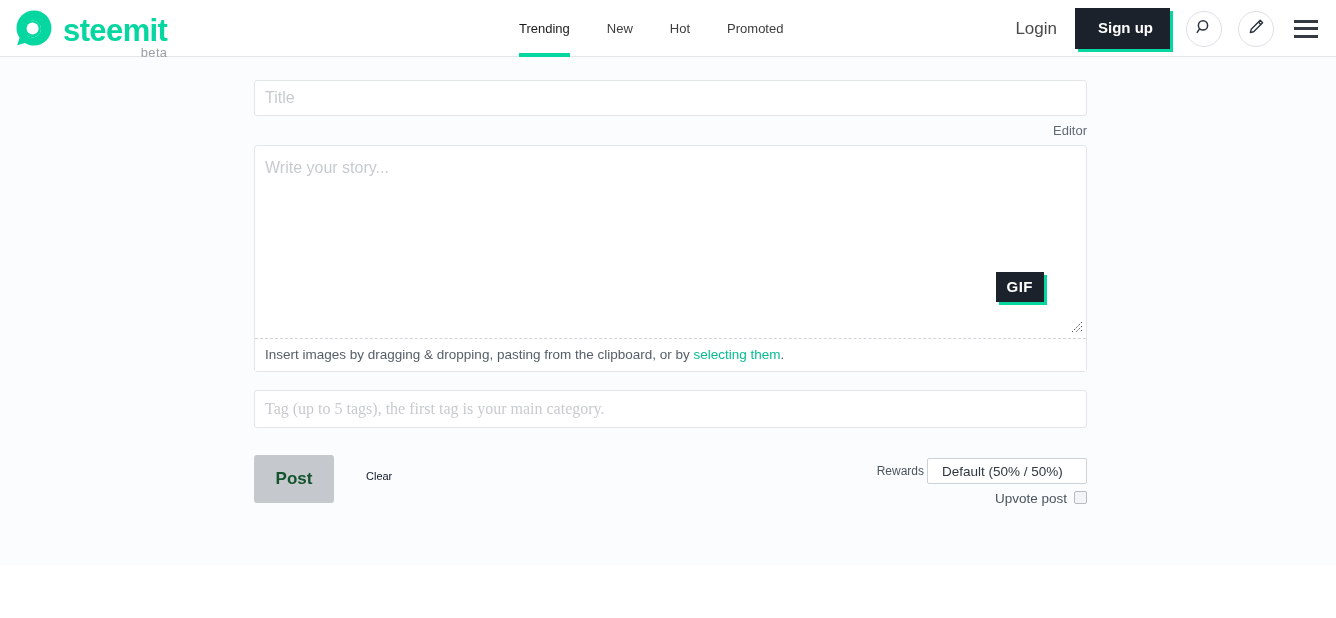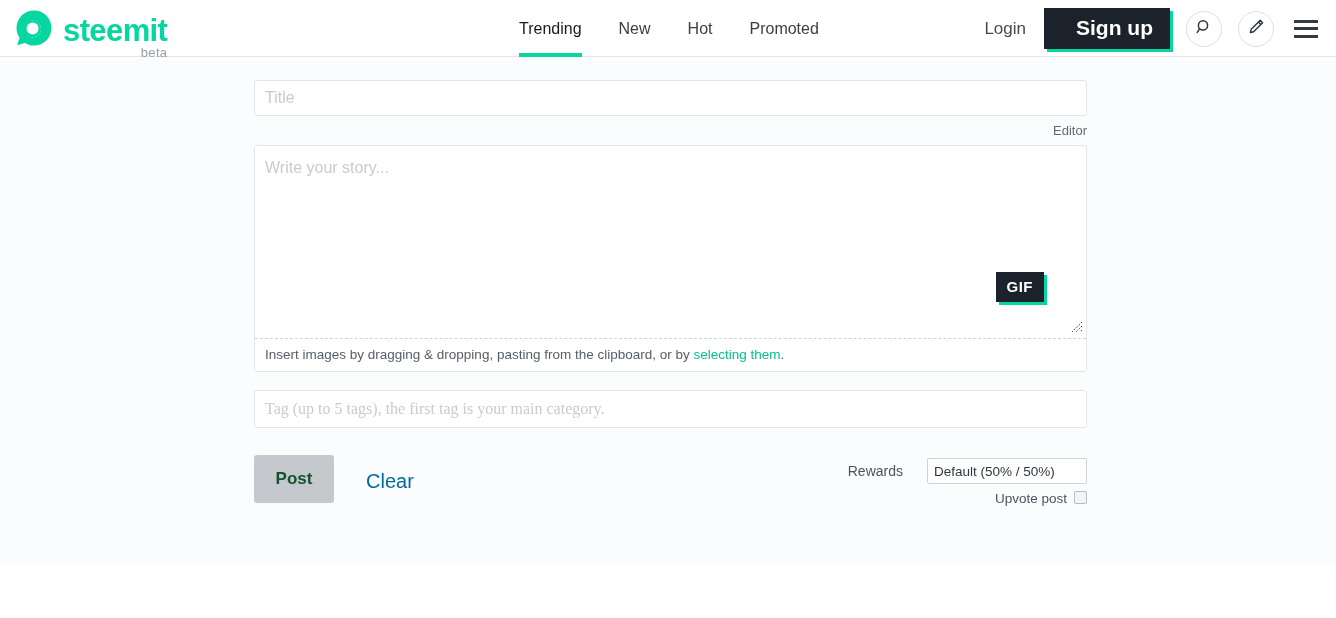--- a/index.html
+++ b/index.html
@@ -36,43 +36,43 @@
   .brand-beta {
     font-size: 13px; color: #9aa0a6; font-weight: 400;
     position: absolute; right: 0; bottom: -12px; letter-spacing: .3px;
   }
 
   .nav-main {
     position: absolute; left: 519px; top: 0;
     height: 57px; display: flex; align-items: center;
   }
   .nav-link {
-    font-size: 16px; color: #3d3d3d; text-decoration: none;
+    font-size: 13px; color: #3d3d3d; text-decoration: none;
     padding: 0 0 0 0; margin-right: 37px; line-height: 57px;
     height: 57px; display: inline-block; position: relative;
   }
   .nav-link:last-child { margin-right: 0; }
   .nav-link.active { color: #1a1a1a; }
   .nav-link.active::after {
     content: ""; position: absolute; left: 0; right: 0; bottom: 0;
     height: 4px; background: #06d6a0;
   }
 
   .header-right {
     position: absolute; right: 0; top: 0; height: 57px;
     display: flex; align-items: center;
   }
   .login-link {
     font-size: 17px; color: #4a4a4a; text-decoration: none;
     margin-right: 18px;
   }
   .signup-btn {
     background: #1c222b; color: #ffffff;
-    font-size: 21px; font-weight: 700;
-    border: 0; padding: 10px 17px 11px 32px;
+    font-size: 15px; font-weight: 700;
+    border: 0; padding: 10px 17px 11px 23px;
     line-height: 20px; cursor: pointer;
     box-shadow: 3px 3px 0 0 #06d6a0;
     font-family: "Liberation Sans", sans-serif;
   }
   .icon-circle {
     width: 36px; height: 36px; border-radius: 50%;
     border: 1px solid #dcdfe3; background: #fff;
     display: flex; align-items: center; justify-content: center;
     margin-left: 16px; cursor: pointer;
   }
@@ -168,35 +168,35 @@
   .post-btn {
     position: absolute; left: 0; top: 0;
     width: 80px; height: 48px;
     background: #c5c8cc; color: #14532d;
     font-size: 17px; font-weight: 700;
     border: 0; border-radius: 3px; cursor: default;
     font-family: "Liberation Sans", sans-serif;
   }
   .clear-link {
     position: absolute; left: 112px; top: 15px;
-    font-size: 20px; color: #0369a1; text-decoration: none; cursor: pointer;
+    font-size: 11px; color: #0f172a; text-decoration: none; cursor: pointer;
   }
 
   .rewards-row {
     position: absolute; right: 0; top: 3px;
     display: flex; align-items: center;
   }
   .rewards-label {
-    font-size: 14px; color: #4a545f; margin-right: 24px;
+    font-size: 12px; color: #4a545f; margin-right: 3px;
   }
   .rewards-select {
     width: 160px; height: 26px;
     border: 1px solid #cdd2d7; border-radius: 2px;
     background: #ffffff; color: #2f3740;
-    font-size: 13.5px; padding: 2px 6px;
+    font-size: 13.5px; padding: 2px 14px;
     font-family: "Liberation Sans", sans-serif;
     -webkit-appearance: none; appearance: none; outline: none;
   }
   .upvote-row {
     position: absolute; right: 0; top: 36px;
     display: flex; align-items: flex-start;
   }
   .upvote-label { font-size: 13.5px; color: #4a545f; margin-right: 7px; }
   .upvote-box {
     width: 13px; height: 13px;

